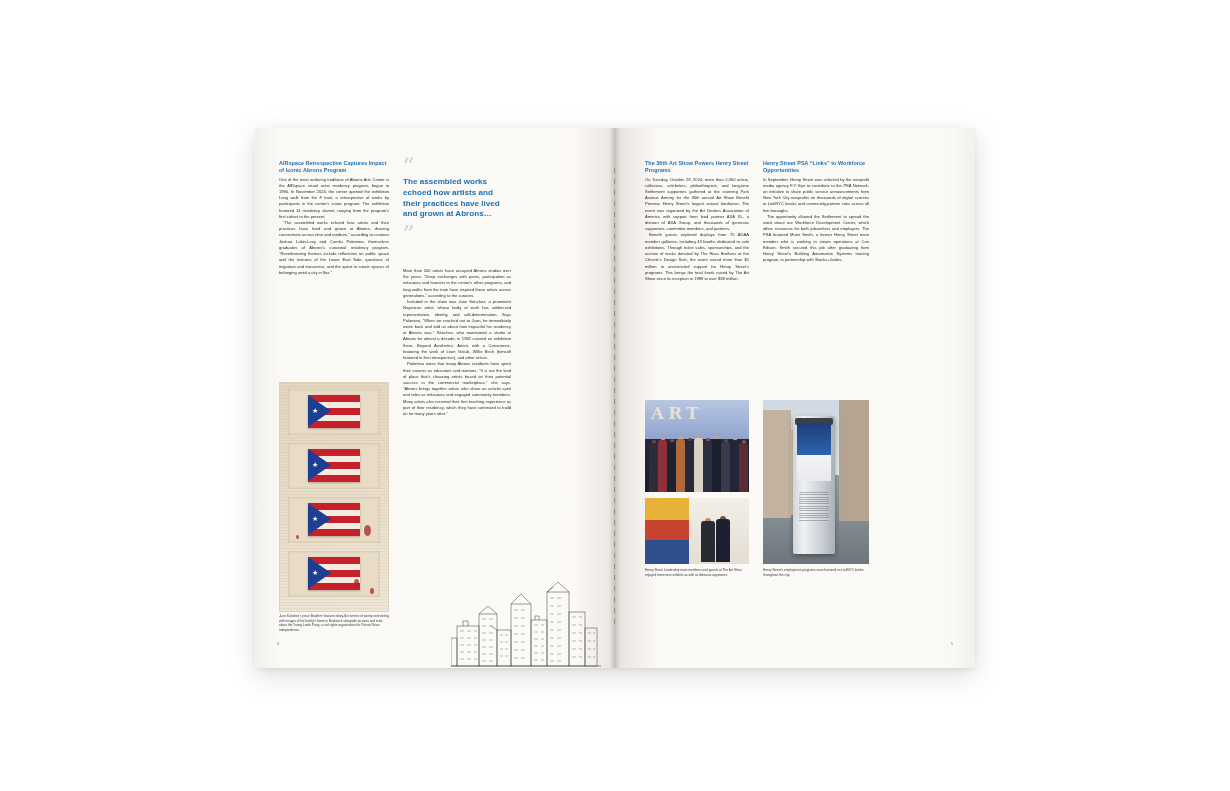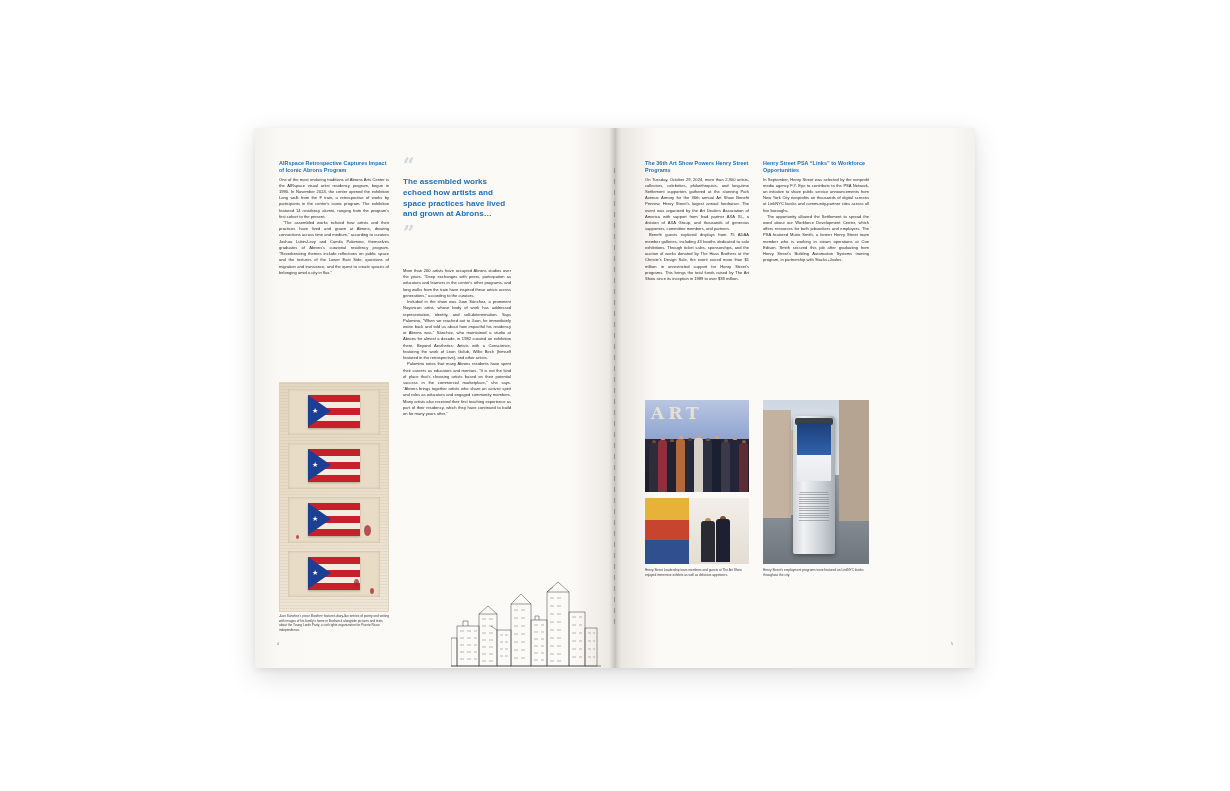--- a/index.html
+++ b/index.html
@@ -306,21 +306,21 @@
     <div class="page left">
 
       <div class="col" style="left:24px; top:32px; width:110px;">
         <div class="head">AIRspace Retrospective Captures Impact of Iconic Abrons Program</div>
         <p>One of the most enduring traditions of Abrons Arts Center is the AIRspace visual artist residency program, begun in 1990. In November 2024, the center opened the exhibition Long walk from the F train, a retrospective of works by participants in the center's iconic program. The exhibition featured 14 residency alumni, ranging from the program's first cohort to the present.</p>
         <p>"The assembled works echoed how artists and their practices have lived and grown at Abrons, drawing connections across time and medium," according to curators Joshua Lubin-Levy and Camila Palomino, themselves graduates of Abrons's curatorial residency program. "Reverberating themes include reflections on public space and the textures of the Lower East Side, questions of migration and transience, and the quest to create spaces of belonging amid a city in flux."</p>
       </div>
 
       <div class="pullquote" style="left:148px; top:30px; width:108px;">
         <div class="pq-mark">“</div>
-        <div class="pq-text">The assembled works echoed how artists and space practices have lived and grown at Abrons…</div>
+        <div class="pq-text">The assembled works echoed how artists and their practices have lived and grown at Abrons…</div>
         <div class="pq-mark" style="margin-top:6px;">”</div>
       </div>
 
       <div class="col" style="left:148px; top:140px; width:108px;">
         <p>More than 200 artists have occupied Abrons studios over the years. "Deep exchanges with peers, participation as educators and learners in the center's other programs, and long walks from the train have inspired these artists across generations," according to the curators.</p>
         <p>Included in the show was Juan Sánchez, a prominent Nuyorican artist, whose body of work has addressed representation, identity, and self-determination. Says Palomino, "When we reached out to Juan, he immediately wrote back and told us about how impactful his residency at Abrons was." Sánchez, who maintained a studio at Abrons for almost a decade, in 1982 curated an exhibition there, Beyond Aesthetics: Artists with a Conscience, featuring the work of Leon Golub, Willie Birch (himself featured in the retrospective), and other artists.</p>
         <p>Palomino notes that many Abrons residents have spent their careers as educators and mentors. "It is not the kind of place that's choosing artists based on their potential success in the commercial marketplace," she says. "Abrons brings together artists who share an activist spirit and roles as educators and engaged community members. Many artists also received their first teaching experience as part of their residency, which they have continued to build on for many years after."</p>
       </div>
 
       <div class="artwork">

